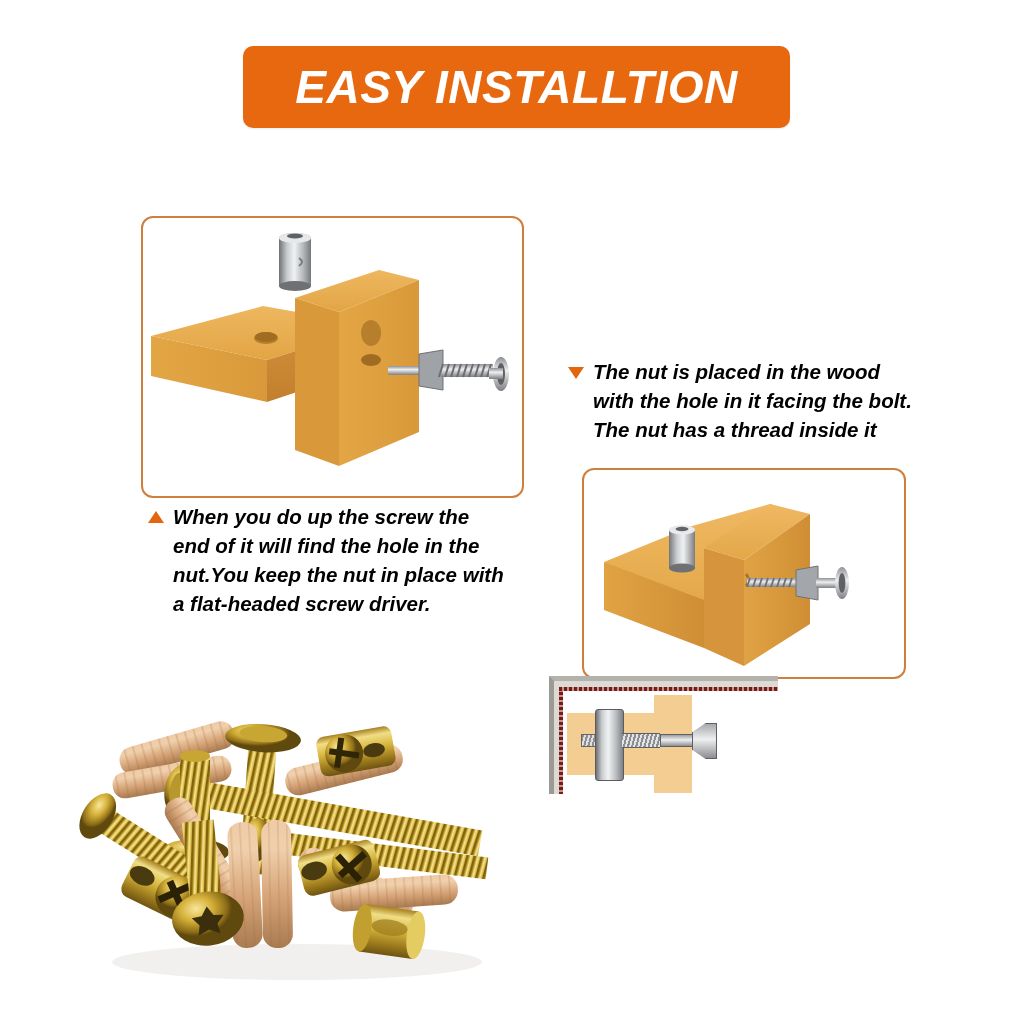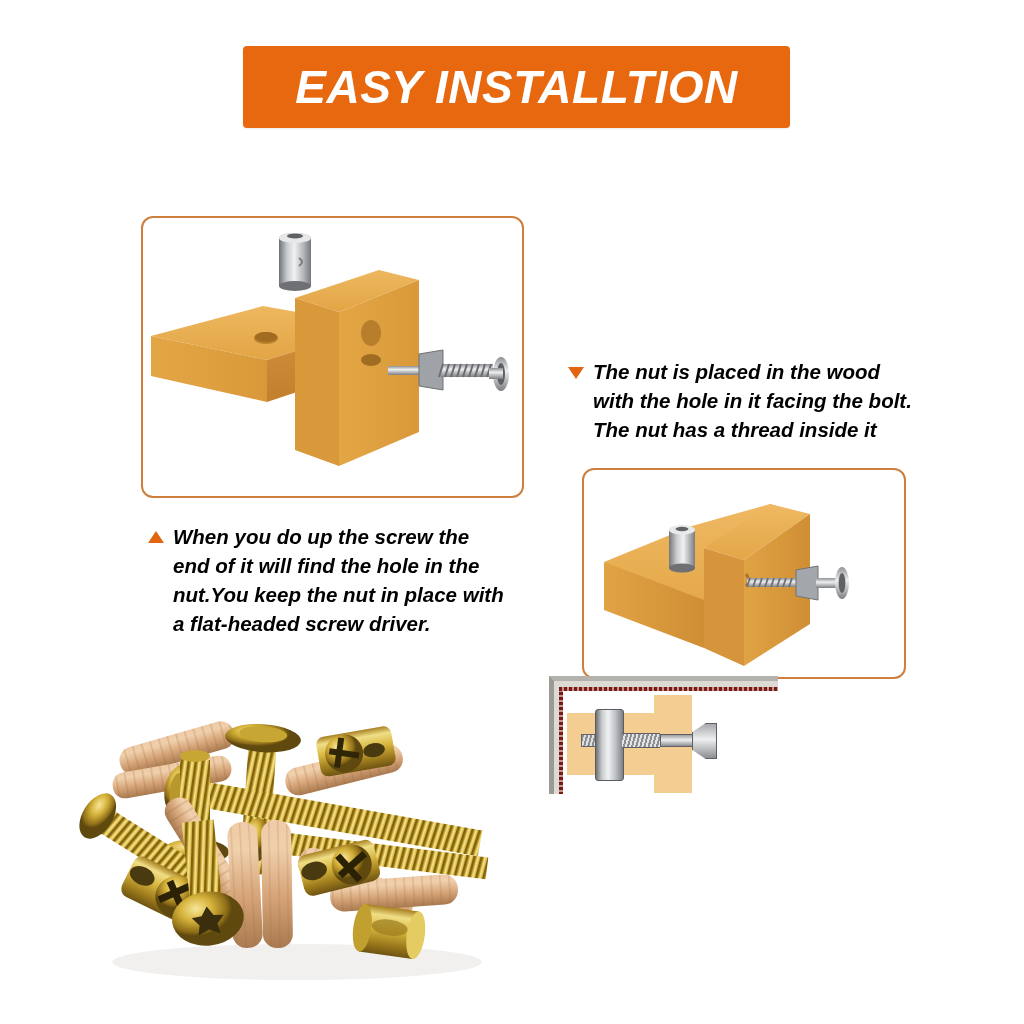--- a/index.html
+++ b/index.html
@@ -8,42 +8,42 @@
     background:#ffffff;
     font-family:"Liberation Sans", sans-serif;
     overflow:hidden;
     position:relative;
   }
   .stage{position:absolute;inset:0;}
 
   
   .banner{
     position:absolute;left:243px;top:46px;width:547px;height:82px;
-    background:#E8680F;border-radius:4px;
+    background:#E8680F;border-radius:10px;
     display:flex;align-items:center;justify-content:center;
     box-shadow:0 1px 2px rgba(0,0,0,.08);
   }
   .banner-text{
     color:#FFFFFF;font-style:italic;font-weight:bold;
     font-size:46px;letter-spacing:.5px;white-space:nowrap;
     font-family:"Liberation Sans", sans-serif;
   }
 
   
   .panel{
     position:absolute;background:#ffffff;
     border:2px solid #CE7F3E;border-radius:12px;
     box-sizing:border-box;overflow:hidden;
   }
   #panel-1{left:141px;top:216px;width:383px;height:282px;}
   #panel-2{left:582px;top:468px;width:324px;height:211px;}
 
   
   .textblock{position:absolute;display:flex;align-items:flex-start;}
-  #text-left{left:148px;top:522px;width:390px;}
+  #text-left{left:148px;top:502px;width:390px;}
   #text-right{left:568px;top:357px;width:350px;}
   .tri{
     width:0;height:0;flex:0 0 auto;margin-right:9px;
   }
   .tri-up{
     border-left:8px solid transparent;border-right:8px solid transparent;
     border-bottom:12px solid #E2650F;margin-top:9px;
   }
   .tri-down{
     border-left:8px solid transparent;border-right:8px solid transparent;

